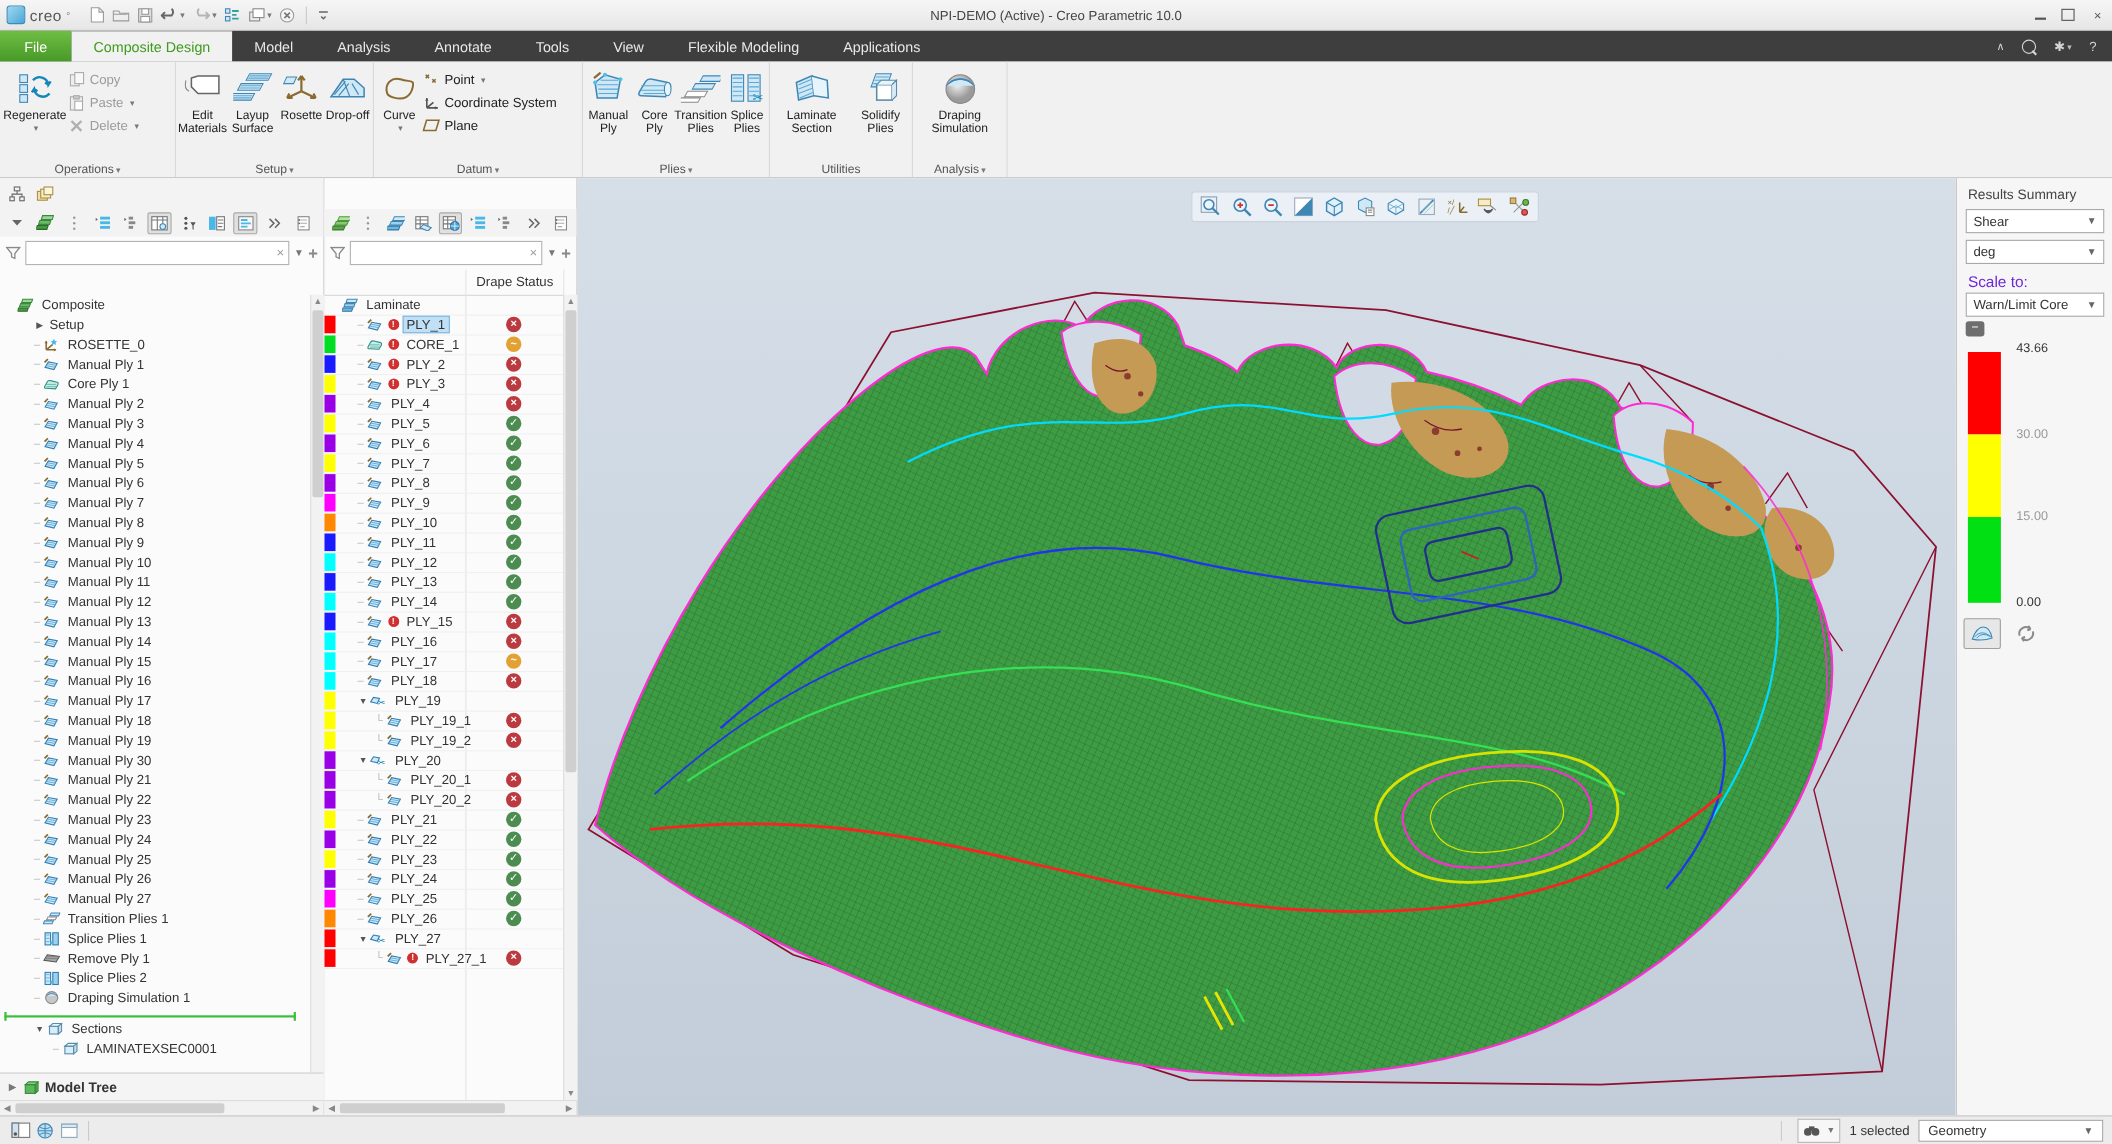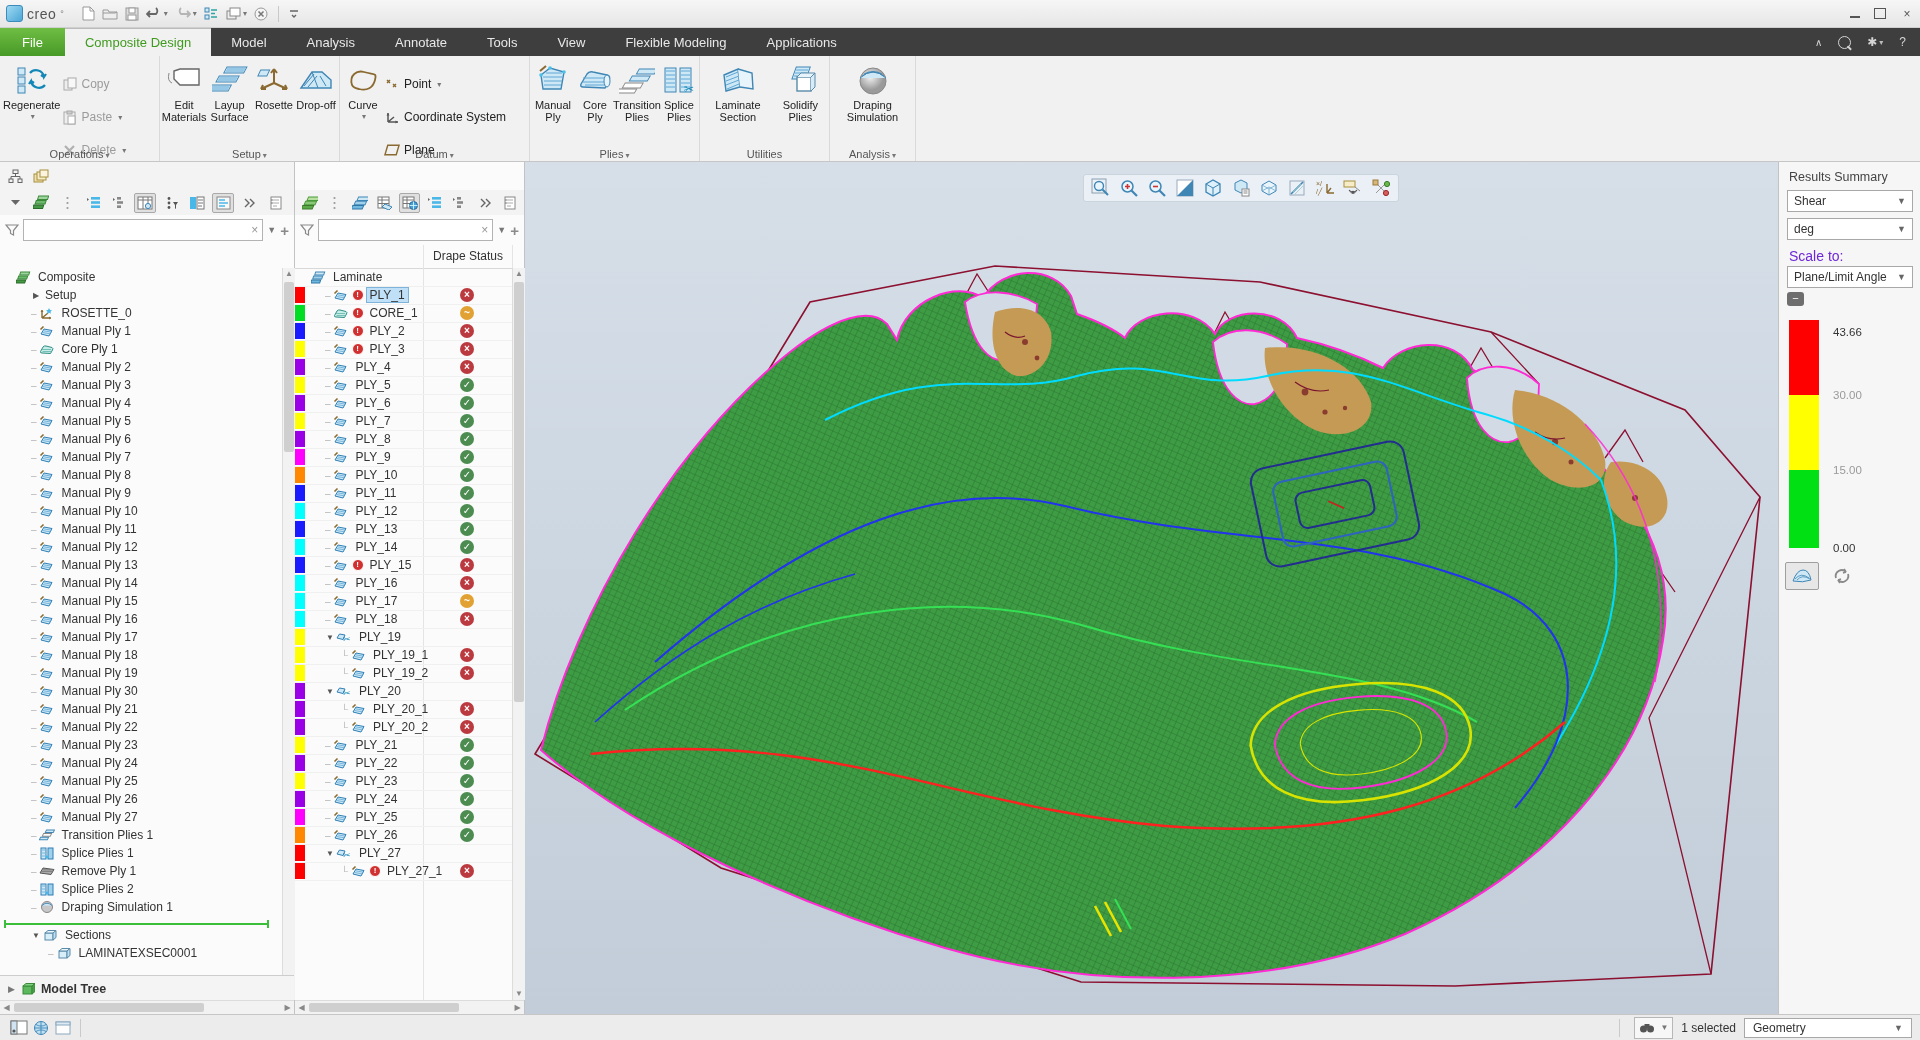--- a/index.html
+++ b/index.html
@@ -37,21 +37,21 @@
   
   .ribbon{position:absolute;left:0;top:56px;width:1920px;height:105px;background:#f1f1f1;
     border-bottom:1px solid #c6c6c6;display:flex;}
   .rgroup{position:relative;border-right:1px solid #d9d9d9;box-sizing:border-box;
     display:flex;align-items:flex-start;padding:3px 2px 16px;}
   .rlabel{position:absolute;bottom:1px;left:0;right:0;text-align:center;font-size:11px;color:#555;}
   .rbig{display:flex;flex-direction:column;align-items:center;justify-content:flex-start;
     text-align:center;font-size:11px;color:#222;line-height:12px;padding:2px 1px;min-width:40px;}
   .rbig .ric{height:38px;display:flex;align-items:center;justify-content:center;}
   .rsmallcol{display:flex;flex-direction:column;justify-content:flex-start;gap:3px;padding-top:4px;}
-  .rsmall{display:flex;align-items:center;gap:4px;font-size:12px;color:#222;height:18px;white-space:nowrap;margin-top:12px;}
+  .rsmall{display:flex;align-items:center;gap:4px;font-size:12px;color:#222;height:18px;white-space:nowrap;}
   .rsmall.dis{color:#9b9b9b;}
   .rsmall .ric-s{width:16px;height:16px;display:flex;align-items:center;justify-content:center;}
   
   .workspace{position:absolute;left:0;top:162px;width:1920px;height:852px;}
   .panel{position:absolute;top:0;height:852px;background:#fbfbfb;border-right:1px solid #c3c3c3;box-sizing:border-box;}
   #leftPanel{left:0;width:295px;}
   #midPanel{left:295px;width:230px;}
   .ptoolbar{position:absolute;left:0;right:0;display:flex;align-items:center;gap:4px;
     padding:0 4px;background:#f3f3f3;box-sizing:border-box;}
   .tb-ic{width:20px;height:18px;display:flex;align-items:center;justify-content:center;border:1px solid transparent;}
@@ -190,20 +190,21 @@
             <path d="M4.5 4.5l5 5M9.5 4.5l-5 5" stroke="#777" stroke-width="1.5"></path>
           </svg>
         </span>
         <span class="sep"></span>
         <span class="qbtn">
           <svg width="10" height="10" viewBox="0 0 10 10">
             <path d="M1 2h8M3 6l2 2 2-2" stroke="#666" fill="none" stroke-width="1.4"></path>
           </svg>
         </span>
       </div>
+    <div class="wtitle">NPI-DEMO (Active) - Creo Parametric 10.0</div>
     <div class="winbtns">
       <span class="wb-min"></span>
       <span class="wb-max"></span>
       <span>×</span>
     </div>
   </div>
 
   <div class="tabbar">
     <div id="tabs" style="display:flex;">
         <div class="tab file">File</div>
@@ -1743,31 +1744,31 @@
       <div class="dd" style="top:28px;">
         <span>Shear</span>
           <span class="dcaret">▼</span>
       </div>
       <div class="dd" style="top:56px;">
         <span>deg</span>
           <span class="dcaret">▼</span>
       </div>
       <div class="res-lab" style="top:86px;">Scale to:</div>
       <div class="dd" style="top:104px;">
-        <span>Plane/Limit Angle</span>
+        <span>Warn/Limit Core</span>
           <span class="dcaret">▼</span>
       </div>
       <div class="minusbtn">−</div>
       <div class="legendbar" id="legendBar">
           <div style="height: 75px; background: rgb(255, 0, 0);"></div>
           <div style="height: 75px; background: rgb(255, 255, 0);"></div>
           <div style="height: 78px; background: rgb(0, 224, 18);"></div>
         </div>
       <div id="legendLabels">
-          <div class="leglab" style="top: 164px; color: rgb(51, 51, 51);">43.66</div>
+          <div class="leglab" style="top: 149px; color: rgb(51, 51, 51);">43.66</div>
           <div class="leglab" style="top: 227px; color: rgb(153, 153, 153);">30.00</div>
           <div class="leglab" style="top: 302px; color: rgb(153, 153, 153);">15.00</div>
           <div class="leglab" style="top: 380px; color: rgb(51, 51, 51);">0.00</div>
         </div>
       <div class="res-btn pressed" style="left:6px;top:400px;">
         <svg width="22" height="16" viewBox="0 0 22 16">
             <path d="M2 13 Q6 2 12 2 Q18 2 20 12 Q12 15 2 13Z" fill="#cfe8f6" stroke="#3f86b5"></path>
             <path d="M4 11 Q10 4 18 10 M6 12 Q11 6 19 11" stroke="#3f86b5" fill="none" stroke-width=".8"></path>
           </svg>
       </div>

